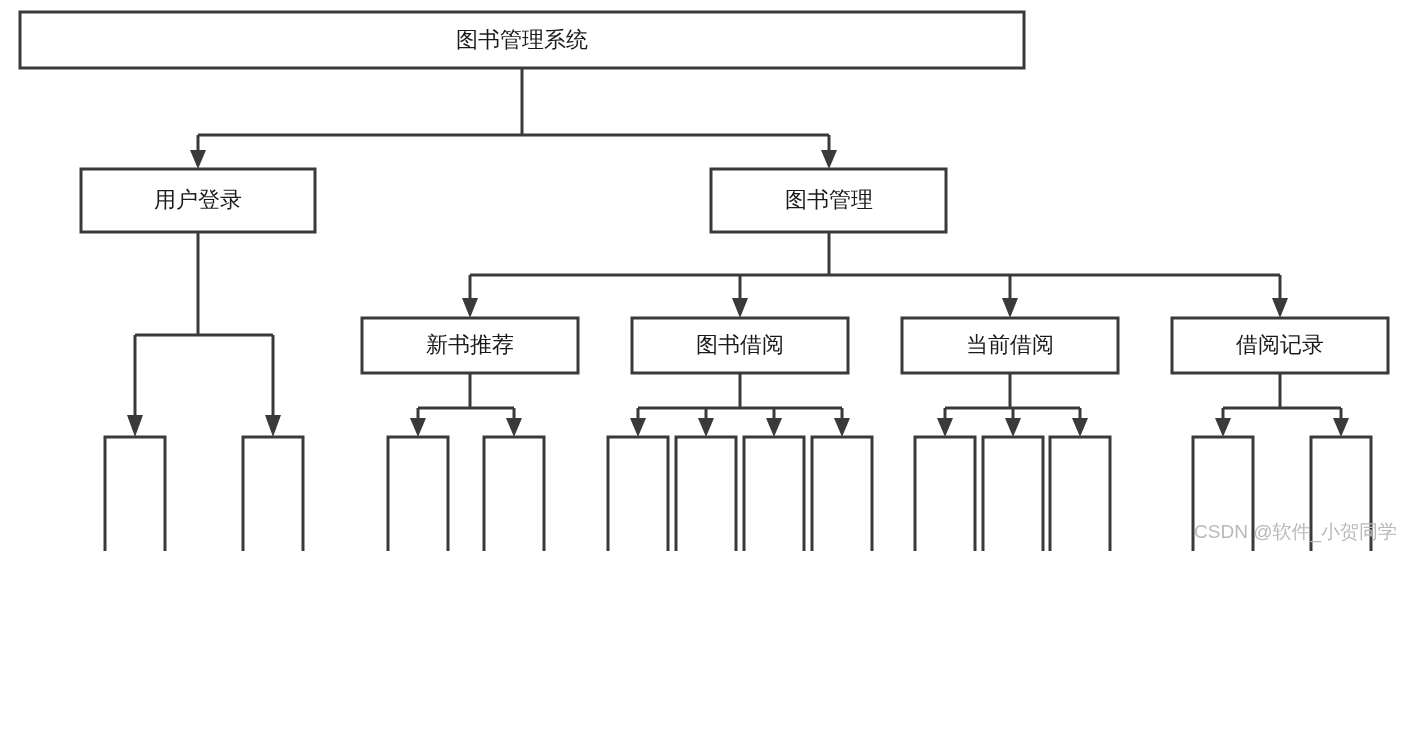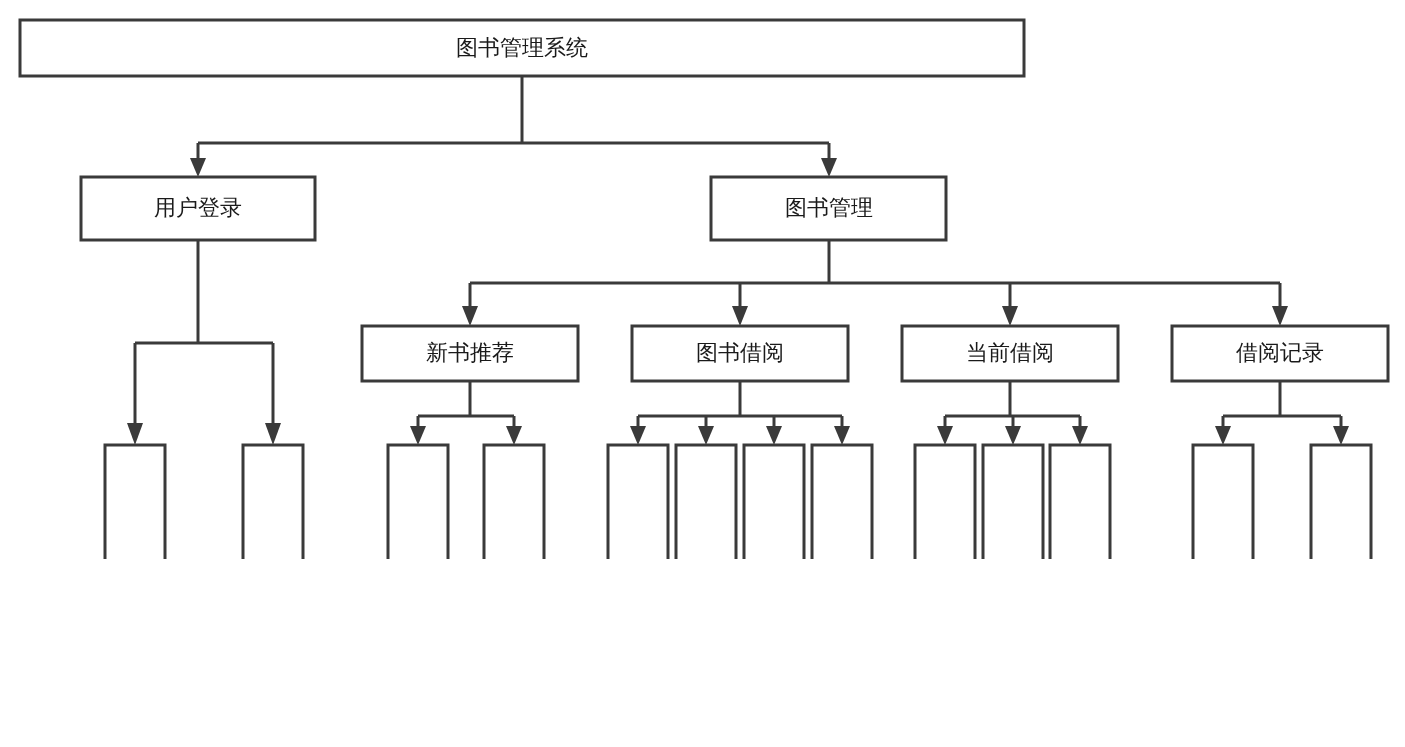--- a/index.html
+++ b/index.html
@@ -10,21 +10,20 @@
   }
   body {
     font-family: "Liberation Sans", "DejaVu Sans", sans-serif;
   }
   #diagram-root {
     position: relative;
     width: 1405px;
     height: 551px;
     background: #ffffff;
     overflow: hidden;
-    margin-top: 8px;
   }
   svg.diagram-canvas {
     position: absolute;
     left: 0;
     top: 0;
     width: 1405px;
     height: 747px;
     display: block;
   }
   .node-box {
@@ -204,13 +203,14 @@
   <div class="leaf-label" style="left:608px;  top:437px; width:60px; height:298px;">查询图书</div>
   <div class="leaf-label" style="left:676px;  top:437px; width:60px; height:298px; align-items:flex-start;">新增图书（管理员）</div>
   <div class="leaf-label" style="left:744px;  top:437px; width:60px; height:298px; align-items:flex-start;">编辑图书（管理员）</div>
   <div class="leaf-label" style="left:812px;  top:437px; width:60px; height:298px;">借阅图书</div>
   <div class="leaf-label" style="left:915px;  top:437px; width:60px; height:298px;">查询图书</div>
   <div class="leaf-label" style="left:983px;  top:437px; width:60px; height:298px;">归还图书</div>
   <div class="leaf-label" style="left:1050px; top:437px; width:60px; height:298px; align-items:flex-start;">确认归还（管理员）</div>
   <div class="leaf-label" style="left:1193px; top:437px; width:60px; height:298px;">新增借阅记录</div>
   <div class="leaf-label" style="left:1311px; top:437px; width:60px; height:298px;">查询借阅记录</div>
 
+  <div class="watermark">CSDN @软件_小贺同学</div>
 </div>
 
 </body></html>

